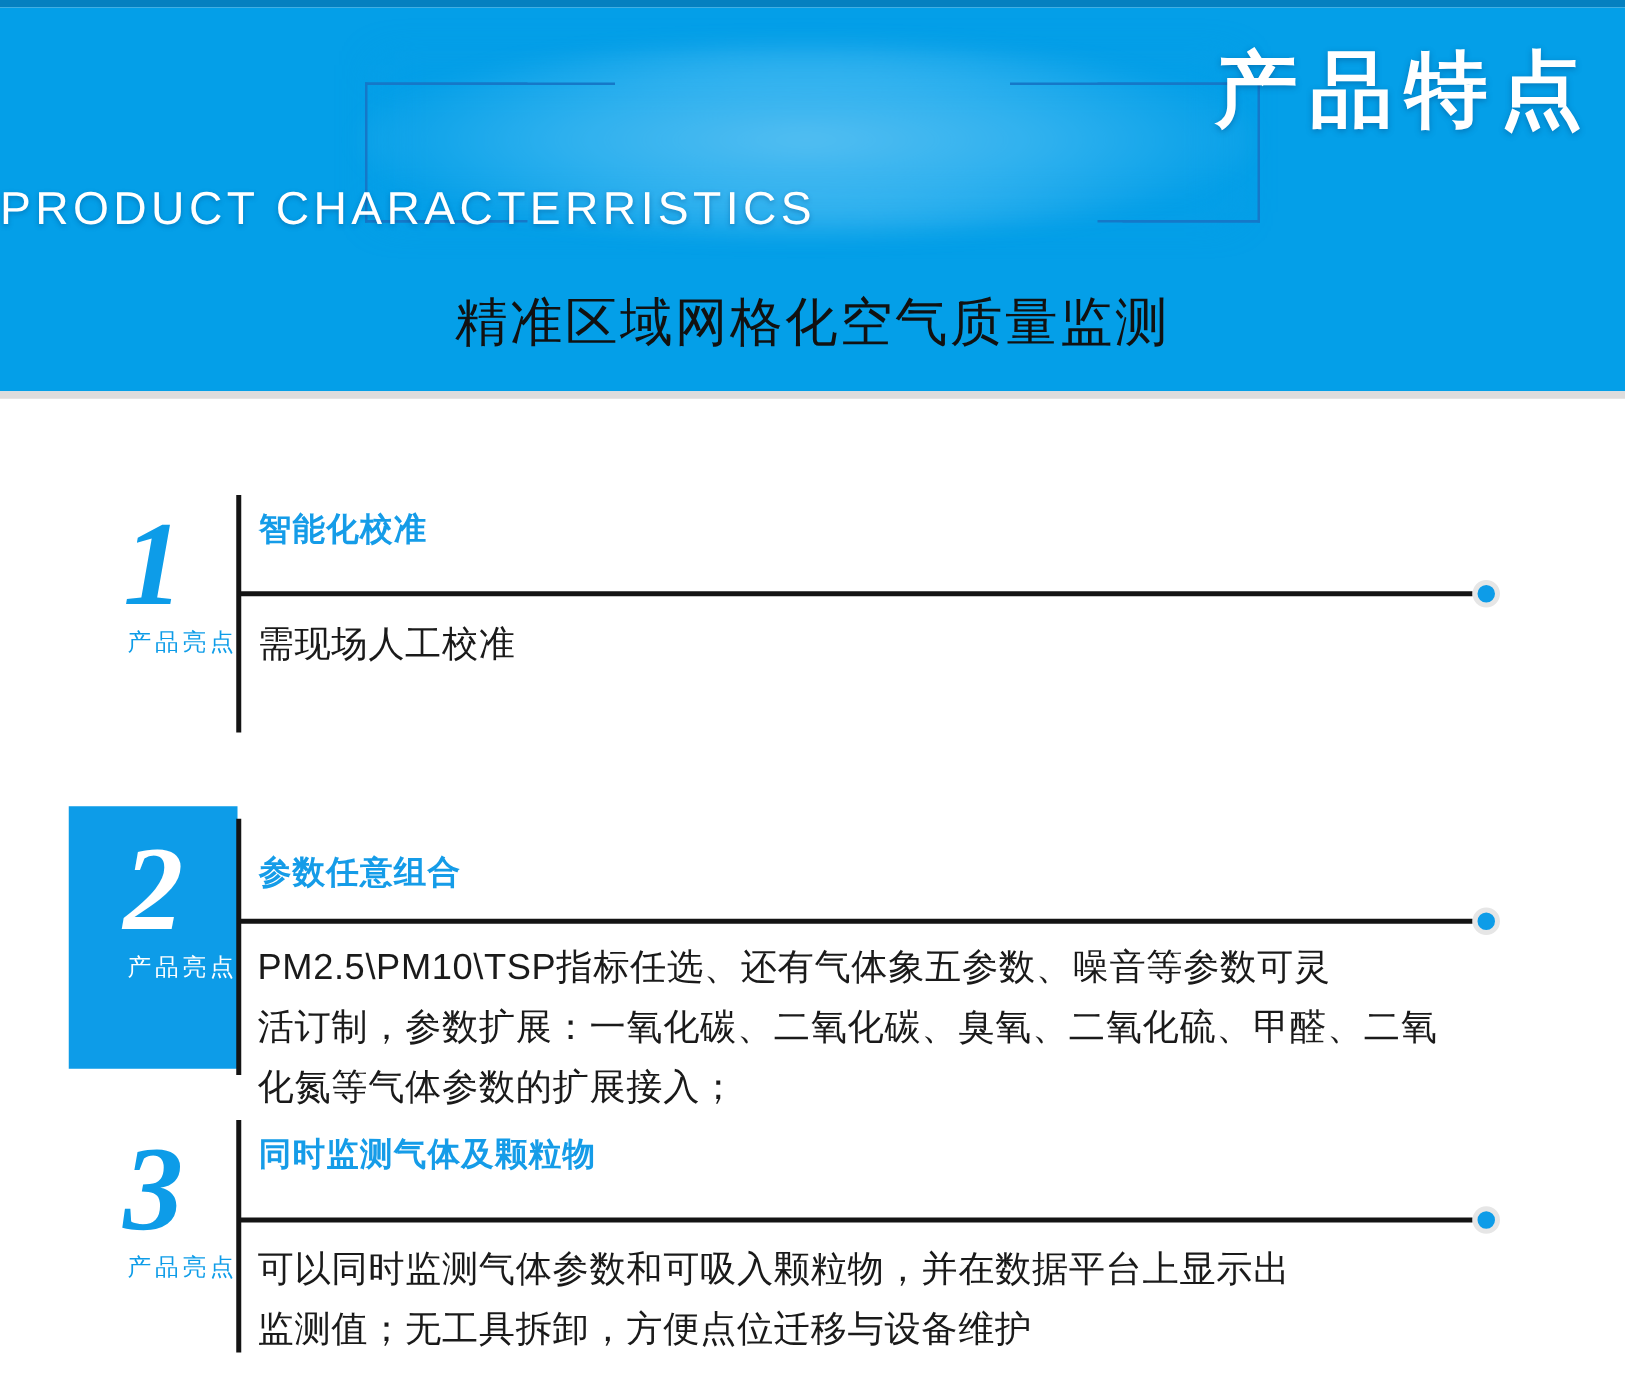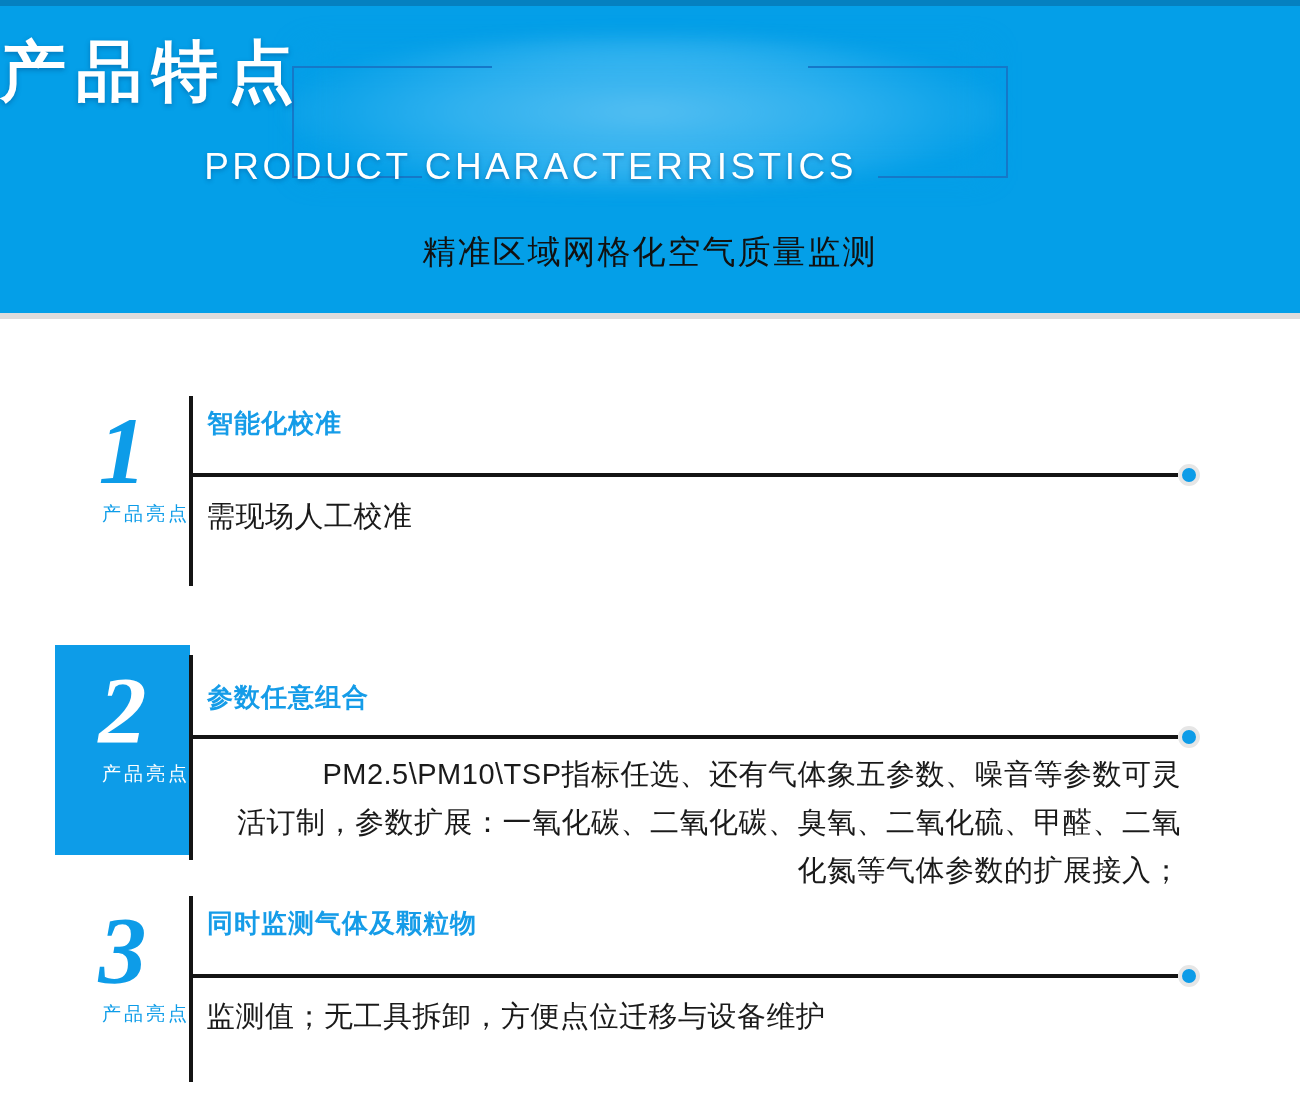--- a/index.html
+++ b/index.html
@@ -51,39 +51,38 @@
   .frame-rule{
     position:absolute; height:2px; background:#1578c8; pointer-events:none;
   }
   .rule-tl{ left:292px; top:60px; width:200px; }
   .rule-bl{ left:292px; top:170px; width:110px; }
   .rule-tr{ right:292px; top:60px; width:200px; }
   .rule-br{ right:292px; top:170px; width:110px; }
 
   .hdr-title{
     position:absolute; left:0; top:24px; width:1276px;
-    text-align:left;
+    text-align:right;
     font-size:66px; font-weight:bold; color:#ffffff;
     letter-spacing:10px;
     line-height:1.25;
     text-shadow:0 2px 5px rgba(0,70,130,0.45);
     white-space:nowrap;
   }
   .hdr-sub{
     position:absolute; left:0; top:140px; width:1061px;
-    text-align:center;
     font-size:37px; color:#ffffff; font-weight:400;
     letter-spacing:3.5px;
     text-shadow:0 2px 4px rgba(0,70,130,0.40);
     white-space:nowrap;
   }
   .hdr-tagline{
     position:absolute; left:0; top:224px; width:1300px;
     text-align:center;
-    font-size:33px; color:#111111; font-weight:400;
+    font-size:42px; color:#111111; font-weight:400;
     letter-spacing:2px;
     white-space:nowrap;
   }
   .hdr-greystrip{
     position:absolute; left:0; top:313px; width:1300px; height:6px;
     background:#dedcdc;
   }
 
   
   .feature{ position:absolute; left:0; width:1300px; }
@@ -177,34 +176,35 @@
 
   <div class="feature" style="top:0">
     <div class="badge filled" style="top:645px; height:210px;">
       <span class="num">2</span>
       <span class="cap">产品亮点</span>
     </div>
     <div class="vbar" style="top:655px; height:205px;"></div>
     <div class="ftitle" style="top:680px;">参数任意组合</div>
     <div class="hrule" style="top:735px; width:988px;"></div>
     <div class="dot" style="left:1178px; top:726px;"></div>
-    <div class="fbody" style="top:750px;text-align:right;">
+    <div class="fbody" style="top:750px;">
       <div>PM2.5\PM10\TSP指标任选、还有气体象五参数、噪音等参数可灵</div>
       <div>活订制，参数扩展：一氧化碳、二氧化碳、臭氧、二氧化硫、甲醛、二氧</div>
       <div>化氮等气体参数的扩展接入；</div>
     </div>
   </div>
 
   <div class="feature" style="top:0">
     <div class="badge" style="top:903px;">
       <span class="num">3</span>
       <span class="cap">产品亮点</span>
     </div>
     <div class="vbar" style="top:896px; height:186px;"></div>
     <div class="ftitle" style="top:906px;">同时监测气体及颗粒物</div>
     <div class="hrule" style="top:974px; width:988px;"></div>
     <div class="dot" style="left:1178px; top:965px;"></div>
     <div class="fbody" style="top:992px;">
+      <div>可以同时监测气体参数和可吸入颗粒物，并在数据平台上显示出</div>
       <div>监测值；无工具拆卸，方便点位迁移与设备维护</div>
     </div>
   </div>
 
 </div>
 
 </body></html>

